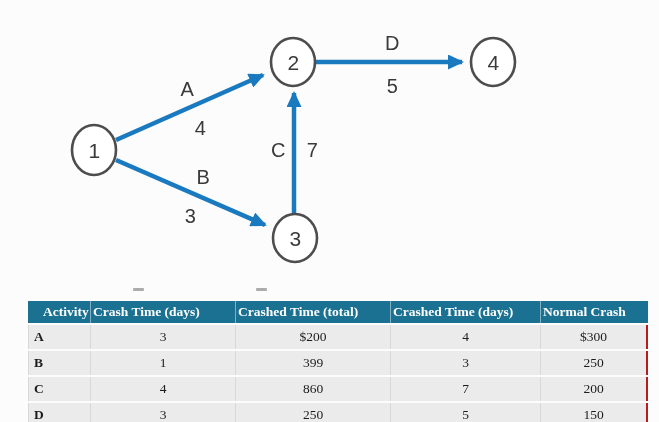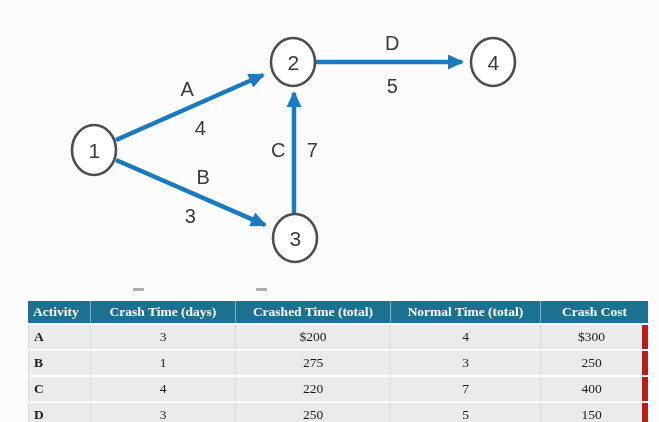--- a/index.html
+++ b/index.html
@@ -28,36 +28,36 @@
   .crash-table{
     position:absolute;left:28px;top:299px;width:620px;
     border-collapse:separate;border-spacing:0 2px;
     font-family:"Liberation Serif",serif;
     font-size:13.5px;color:#1c1c1c;
     table-layout:fixed;
   }
   .crash-table th{
     background:#1b7191;color:#ffffff;
     font-weight:bold;font-size:13.5px;
-    padding:3px 2px;text-align:center;
+    padding:3px 2px;text-align:left;
     border-left:1px solid rgba(255,255,255,.45);
     white-space:nowrap;overflow:hidden;
   }
-  .crash-table th:first-child{border-left:none;text-align:left;padding-left:5px;}
+  .crash-table th:first-child{border-left:none;text-align:left;padding-left:15px;}
   .crash-table td{
     background:#ebebeb;
     padding:3px 2px;text-align:center;
     border-left:1px solid #d8d8d8;
     height:18px;
   }
   .crash-table td:first-child{
     border-left:1px solid #d8d8d8;
     text-align:left;padding-left:5px;font-weight:bold;
   }
-  .crash-table td:last-child{border-right:6px solid #b91c1c;margin-top:40px;}
+  .crash-table td:last-child{border-right:2px solid #b91c1c;margin-top:40px;}
   .crash-table tr:last-child td{border-bottom:1px solid #d4d4d4;}
   .col-activity{width:62px;}
   .col-crashtime{width:145px;}
   .col-crashcost{width:155px;}
   .col-normaltime{width:150px;}
   .col-normalcost{width:108px;}
 </style>
 </head>
 <body>
 
@@ -114,45 +114,45 @@
         <col class="col-crashtime">
         <col class="col-crashcost">
       <col class="col-normaltime">
         <col class="col-normalcost">
     </colgroup>
     <thead>
       <tr>
         <th>Activity</th>
         <th>Crash Time (days)</th>
         <th>Crashed Time (total)</th>
-        <th>Normal Time (total)</th>
-        <th>Crash Cost</th>
+        <th>Crashed Time (days)</th>
+        <th>Normal Crash</th>
       </tr>
     </thead>
     <tbody>
       <tr>
         <td>A</td>
         <td>3</td>
         <td>$200</td>
         <td>4</td>
         <td>$300</td>
       </tr>
       <tr>
         <td>B</td>
         <td>1</td>
-        <td>275</td>
+        <td>399</td>
         <td>3</td>
         <td>250</td>
       </tr>
       <tr>
         <td>C</td>
         <td>4</td>
-        <td>220</td>
+        <td>860</td>
         <td>7</td>
-        <td>400</td>
+        <td>200</td>
       </tr>
       <tr>
         <td>D</td>
         <td>3</td>
         <td>250</td>
         <td>5</td>
         <td>150</td>
       </tr>
     </tbody>
   </table>

